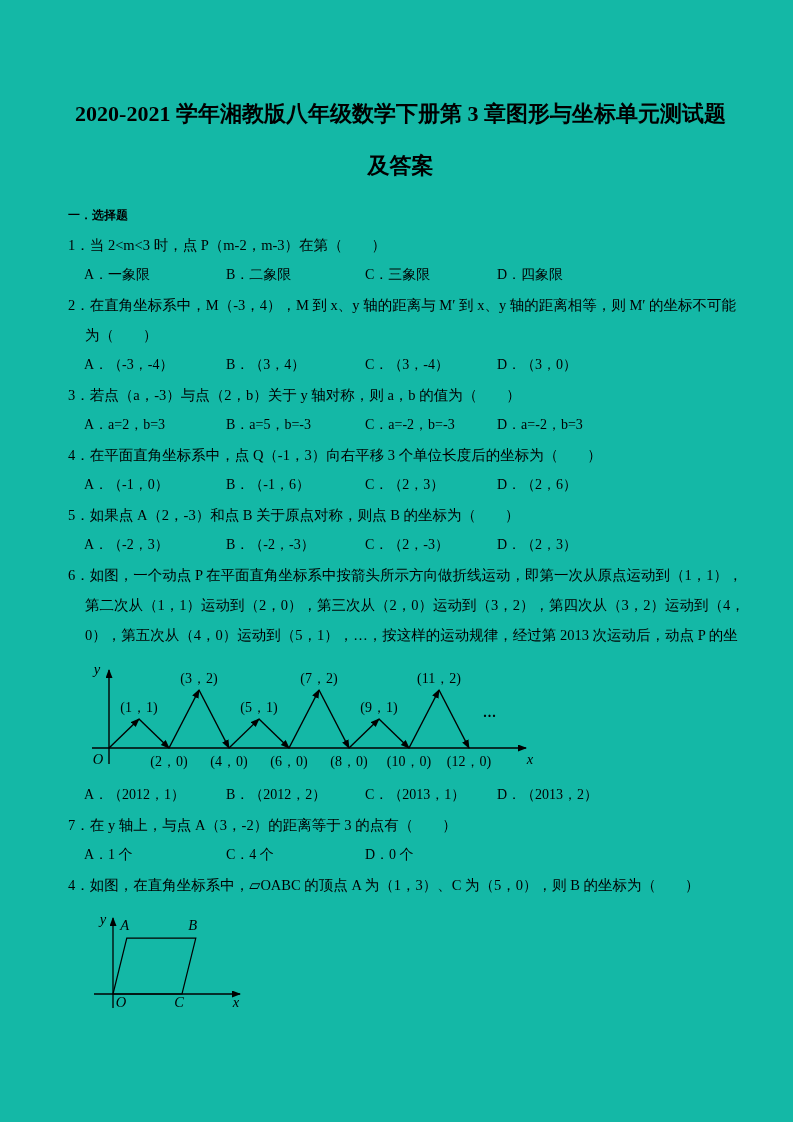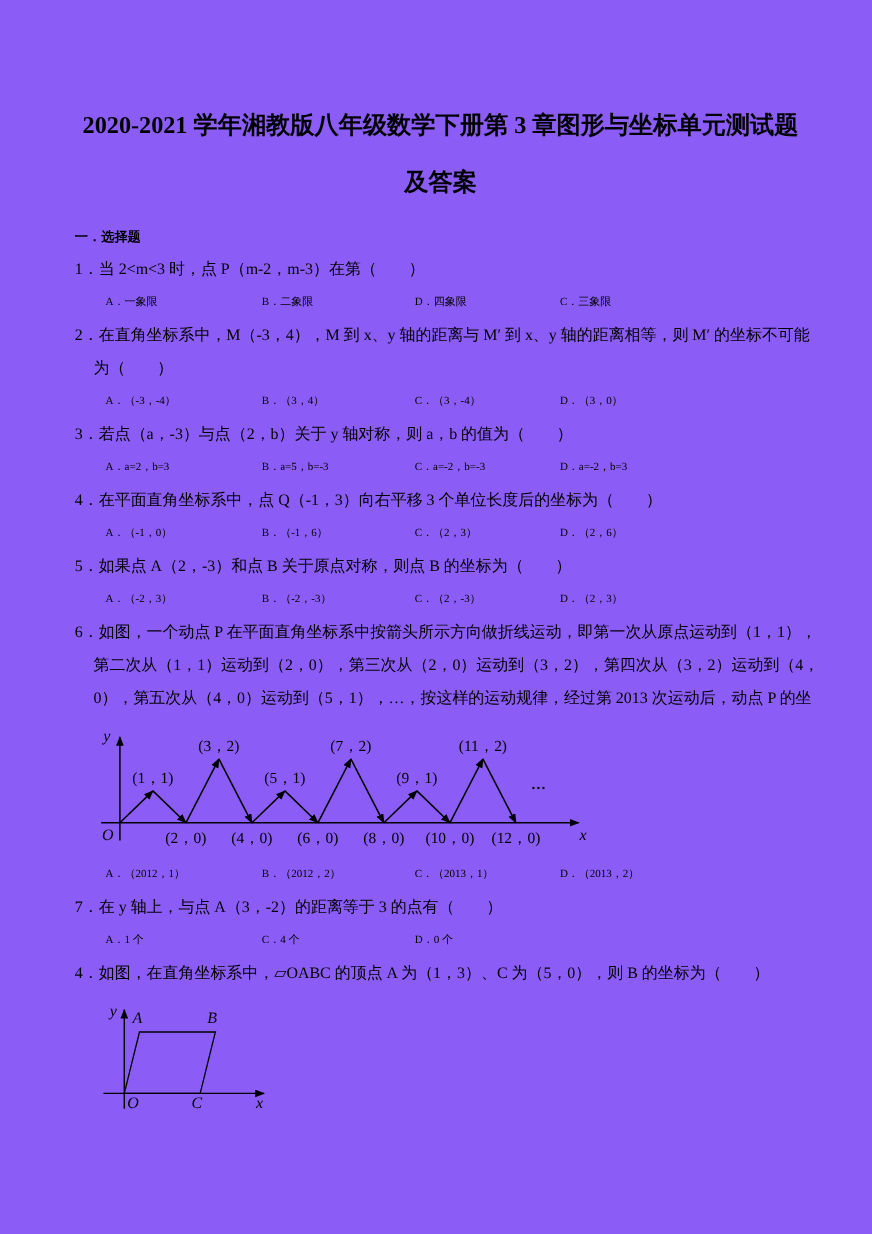--- a/index.html
+++ b/index.html
@@ -1,28 +1,28 @@
 <!DOCTYPE html>
 <html><head>
 <meta charset="utf-8">
 <style>
   html,body { margin:0; padding:0; background:#ffffff; }
   .page {
-    position:relative; width:793px; height:1122px; background:#8b5cf6;
+    position:relative; width:793px; height:1122px; background:#14b8a6;
     overflow:hidden; color:#000;
     font-family:"Liberation Serif","DejaVu Serif",serif;
   }
   .content { padding:0 60px 0 68px; }
   .title { padding-top:88px; text-align:center; font-weight:700; font-size:22px; line-height:52px; }
   .title div { white-space:nowrap; }
   .section-heading { font-weight:700; font-size:12px; line-height:30px; margin-top:8px; }
   .qline { font-size:14.5px; line-height:30px; white-space:nowrap; }
   .qline.cont { margin-left:17px; }
   .options { display:grid; grid-template-columns:142px 139px 132px auto; padding-left:16px; }
-  .opt { font-size:10px; line-height:30px; white-space:nowrap;margin-left:12px; }
+  .opt { font-size:14px; line-height:30px; white-space:nowrap; }
   svg.fig1 { display:block; margin:6px 0 0 18px; }
   svg.fig2 { display:block; margin:8px 0 0 20px; }
   svg text { font-family:"Liberation Serif","DejaVu Serif",serif; fill:#000; }
   svg text.coord { font-size:14px; }
   svg text.coord.bold { font-weight:700; letter-spacing:1px; }
   svg text.varlbl { font-size:14.5px; font-style:italic; }
 </style>
 </head>
 <body>
 
@@ -32,22 +32,22 @@
       <div>2020-2021 学年湘教版八年级数学下册第 3 章图形与坐标单元测试题</div>
       <div>及答案</div>
     </div>
     <div class="section-heading">一．选择题</div>
     <div>
         <div>
           <div class="qline">1．当 2&lt;m&lt;3 时，点 P（m-2，m-3）在第（　　）</div>
           <div class="options">
             <div class="opt">A．一象限</div>
             <div class="opt">B．二象限</div>
+            <div class="opt">C．三象限</div>
             <div class="opt">D．四象限</div>
-            <div class="opt">C．三象限</div>
           </div>
         </div>
         <div>
           <div class="qline">2．在直角坐标系中，M（-3，4），M 到 x、y 轴的距离与 M′ 到 x、y 轴的距离相等，则 M′ 的坐标不可能</div>
           <div class="qline cont">为（　　）</div>
           <div class="options">
             <div class="opt">A．（-3，-4）</div>
             <div class="opt">B．（3，4）</div>
             <div class="opt">C．（3，-4）</div>
             <div class="opt">D．（3，0）</div>

